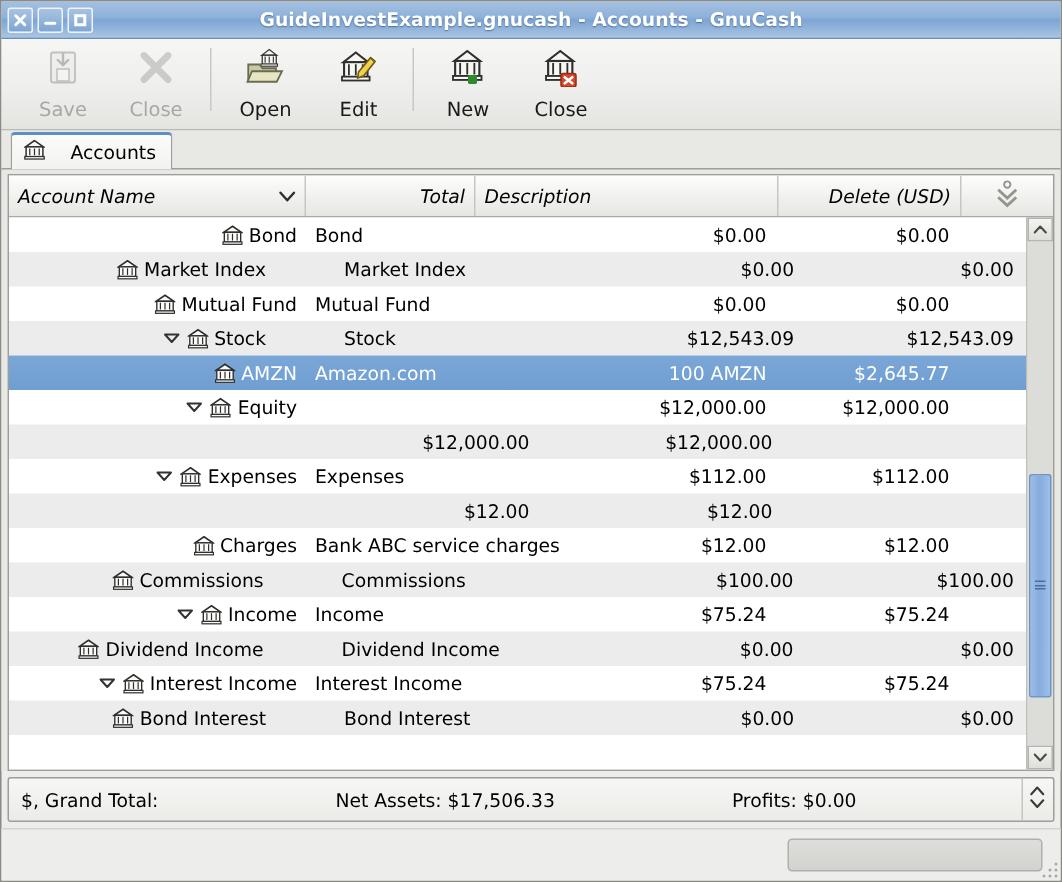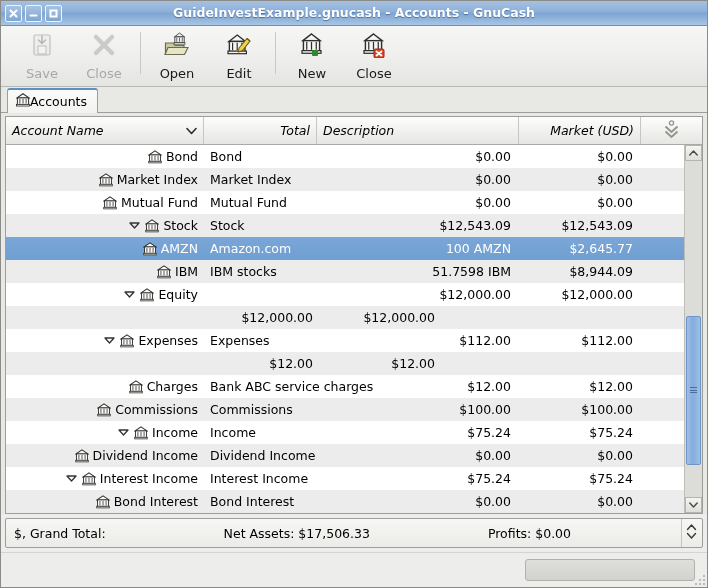--- a/index.html
+++ b/index.html
@@ -114,21 +114,21 @@
     position: absolute;
     left: 0; right: 0; bottom: 0;
     height: 1px;
     background: #9d9d99;
   }
   .tab {
     height: 25px;
     box-sizing: border-box;
     display: flex;
     align-items: center;
-    gap: 0;
+    gap: 17px;
     padding: 0 10px 0 8px;
     background: linear-gradient(to bottom, #fbfbfa, #f2f2f0);
     border: 1px solid #9d9d99;
     border-bottom: none;
     border-top: 2px solid #5f8fc6;
     border-radius: 3px 3px 0 0;
     position: relative;
     z-index: 3;
     font-size: 12.5px;
   }
@@ -185,21 +185,21 @@
     overflow: hidden;
     background: #ffffff;
   }
   .row {
     height: 23px;
     display: flex;
     align-items: center;
     font-size: 12.5px;
     box-sizing: border-box;
   }
-  .row.alt { background: #ececec; }
+  .row.alt { background: #ececec; gap: 40px; }
   .row.sel { background: linear-gradient(to bottom,#7ba7d7,#6f9ed1); color: #ffffff; }
   .cell {
     box-sizing: border-box;
     height: 23px;
     display: flex;
     align-items: center;
     overflow: hidden;
     white-space: nowrap;
   }
   .c-name { padding-right: 6px; justify-content: flex-end; }
@@ -439,21 +439,21 @@
               </svg>
           </span>
         </div>
         <div class="hcell num" style="width:113px">
           <span>Total</span>
         </div>
         <div class="hcell" style="width:202px">
           <span>Description</span>
         </div>
         <div class="hcell num" style="width:122px">
-          <span>Market (USD)</span>
+          <span>Delete (USD)</span>
         </div>
         <div class="hcell opts" style="flex:1 1 auto">
           <span>
             <svg width="17" height="19" viewBox="0 0 17 19">
               <circle cx="8.5" cy="3" r="2.1" fill="none" stroke="#95958f" stroke-width="1.3"></circle>
               <path d="M2.5 6.5 L8.5 12 L14.5 6.5" fill="none" stroke="#95958f" stroke-width="2"></path>
               <path d="M2.5 11.5 L8.5 17 L14.5 11.5" fill="none" stroke="#95958f" stroke-width="2"></path>
             </svg>
           </span>
         </div>
@@ -552,39 +552,20 @@
                       <path d="M5.6 8.4 L5.6 14.8 M10 8.4 L10 14.8 M14.4 8.4 L14.4 14.8" stroke="#2f2f2d" stroke-width="1.15"></path>
                       <rect x="1" y="16.1" width="18" height="2.3" fill="#fbfbf9" stroke="#2f2f2d" stroke-width="1.15"></rect>
                     </svg>
                   </span>
                   <span>AMZN</span>
                 </span>
               </div>
               <div class="cell c-desc" style="width: 202px;">Amazon.com</div>
               <div class="cell c-num" style="width: 113px;">100 AMZN</div>
               <div class="cell c-num" style="width: 122px;">$2,645.77</div>
-            </div>
-            <div class="row alt">
-              <div class="cell c-name" style="width: 198px; padding-left: 57px;">
-                <span class="name-inner">
-                  <span class="exp"></span>
-                  <span style="display: flex;">
-                    <svg width="14" height="14" viewBox="0 0 20 20">
-                      <path d="M10 1.2 L18.5 7 L1.5 7 Z" fill="#fbfbf9" stroke="#2f2f2d" stroke-width="1.5"></path>
-                      <rect x="2.2" y="7" width="15.6" height="9.2" fill="#fbfbf9" stroke="#2f2f2d" stroke-width="1.3"></rect>
-                      <path d="M5.6 8.4 L5.6 14.8 M10 8.4 L10 14.8 M14.4 8.4 L14.4 14.8" stroke="#2f2f2d" stroke-width="1.15"></path>
-                      <rect x="1" y="16.1" width="18" height="2.3" fill="#fbfbf9" stroke="#2f2f2d" stroke-width="1.15"></rect>
-                    </svg>
-                  </span>
-                  <span>IBM</span>
-                </span>
-              </div>
-              <div class="cell c-desc" style="width: 202px;">IBM stocks</div>
-              <div class="cell c-num" style="width: 113px;">51.7598 IBM</div>
-              <div class="cell c-num" style="width: 122px;">$8,944.09</div>
             </div>
             <div class="row">
               <div class="cell c-name" style="width: 198px; padding-left: 6px;">
                 <span class="name-inner">
                   <span class="exp">
                     <svg width="11" height="9" viewBox="0 0 11 9">
                       <path d="M1 2 L5.5 7 L10 2 Z" fill="none" stroke="#333" stroke-width="1.3" stroke-linejoin="round"></path>
                     </svg>
                   </span>
                   <span style="display: flex;">

